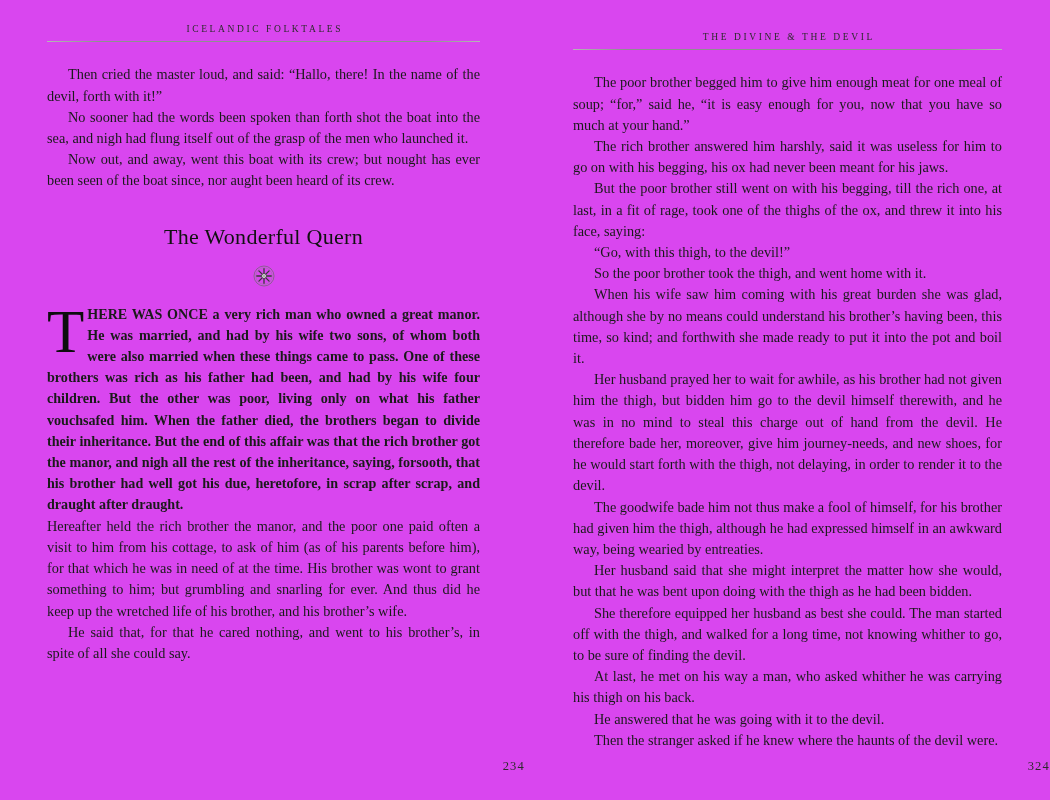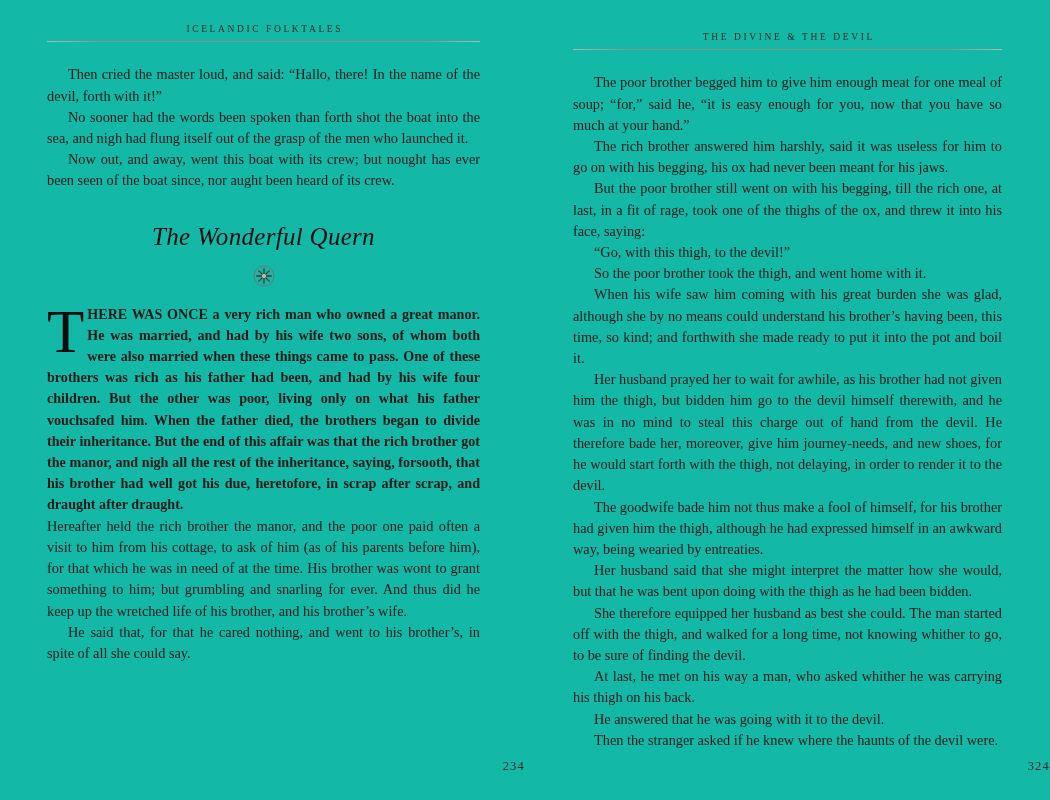--- a/index.html
+++ b/index.html
@@ -11,21 +11,21 @@
     width: 1050px;
     height: 800px;
     overflow: hidden;
     font-family: "Liberation Serif", "DejaVu Serif", serif;
     color: #1a1a1a;
   }
   .spread {
     width: 1050px;
     height: 800px;
     display: flex;
-    background: #14b8a6;
+    background: #d946ef;
     position: relative;
   }
   .page {
     width: 525px;
     height: 800px;
     position: relative;
     box-sizing: border-box;
   }
   .page-verso { padding: 0 45px 0 47px; }
   .page-recto { padding: 8px 48px 0 48px; }
@@ -65,27 +65,26 @@
     -webkit-hyphens: auto;
   }
   p.noindent { text-indent: 0; }
 
   
   .chapter-head {
     margin-top: 30px;
     text-align: center;
   }
   .chapter-title {
-    font-size: 25px;
+    font-size: 22px;
     line-height: 30px;
     font-weight: normal;
     letter-spacing: 0.3px;
     margin: 0;
     color: #111;
-    font-style: italic;
   }
   .ornament-wrap {
     margin-top: 13px;
     margin-bottom: 17px;
     display: flex;
     justify-content: center;
   }
   .ornament {
     display: block;
   }

